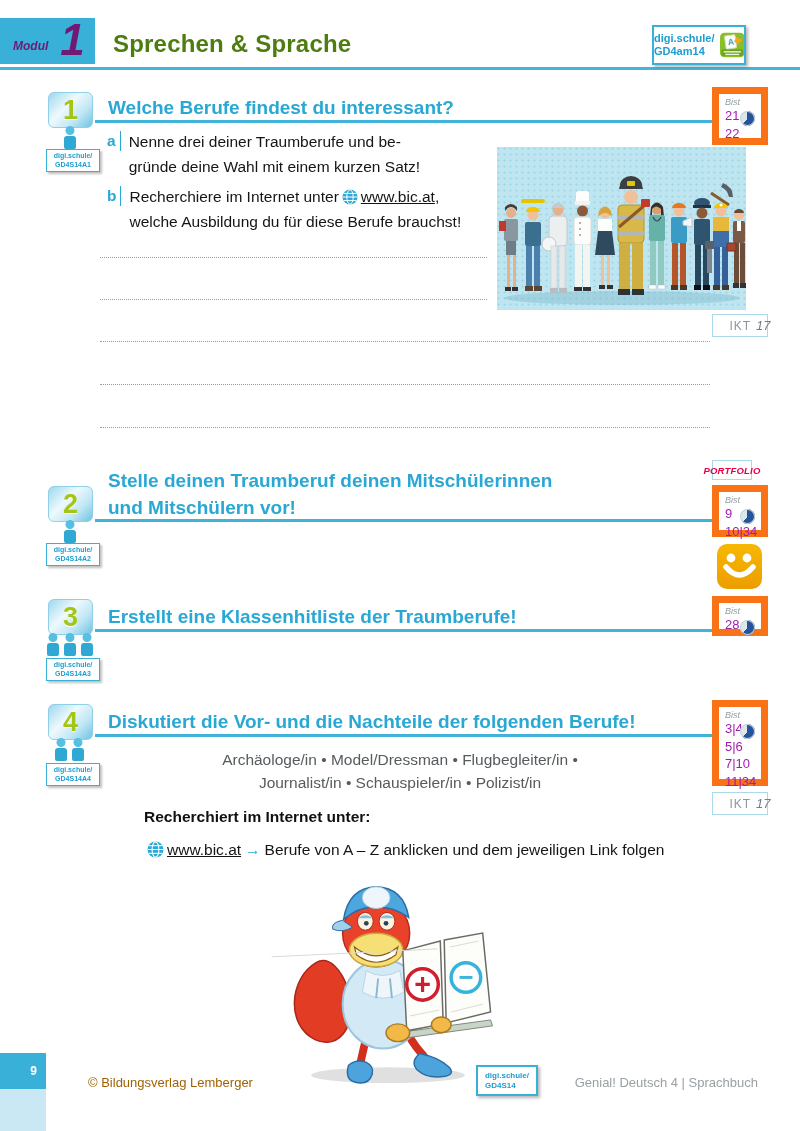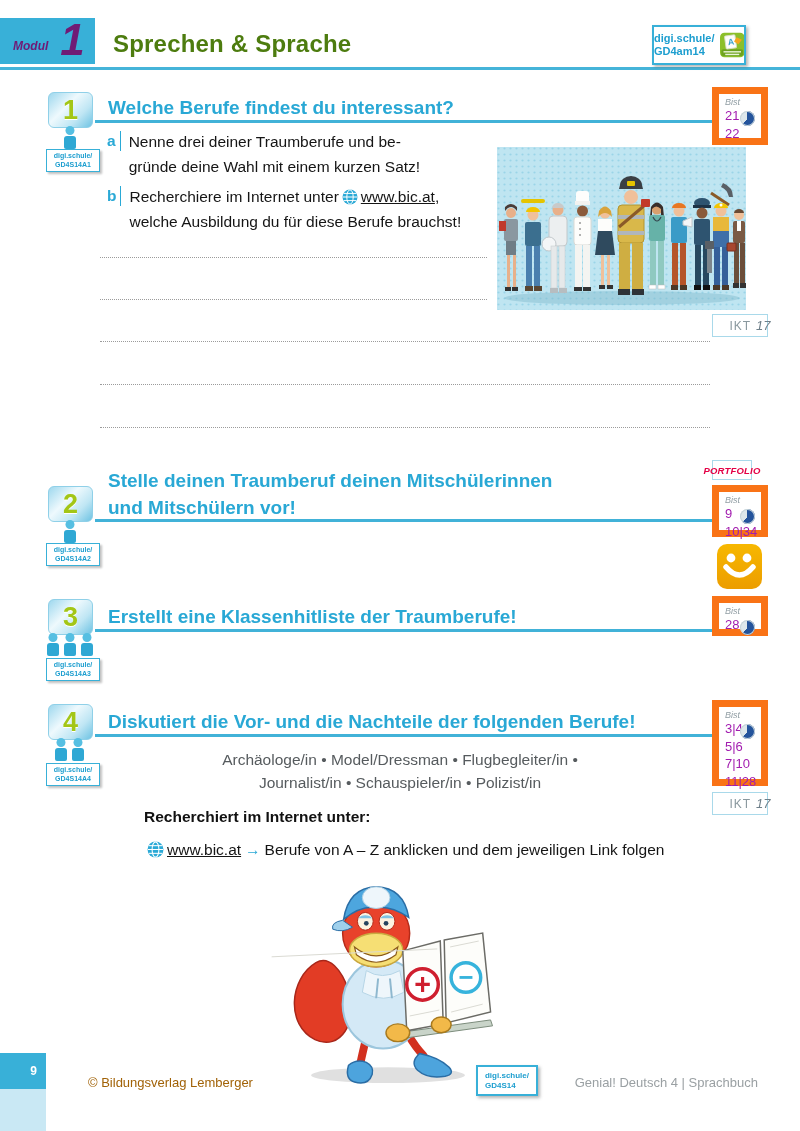--- a/index.html
+++ b/index.html
@@ -376,21 +376,21 @@
     <span>digi.schule/</span>
     <span>GD4S14A4</span>
   </div>
   <div class="exttl" style="top:711px">Diskutiert die Vor- und die Nachteile der folgenden Berufe!</div>
   <div class="exrule" style="top:734px"></div>
   <div class="bistbox" style="top:700px; height:86px">
     <div class="bist-label">Bist</div>
     <div class="bist-val">3|4</div>
     <div class="bist-val">5|6</div>
     <div class="bist-val">7|10</div>
-    <div class="bist-val">11|28</div>
+    <div class="bist-val">11|34</div>
     <div class="pie"></div>
   </div>
   <div class="iktbox" style="top:792px">
     <span class="ikt-label">IKT</span>
     <span class="ikt-val">17</span>
   </div>
 
   <div class="professions">
     <span>Archäologe/in • Model/Dressman • Flugbegleiter/in •</span><br>
     <span>Journalist/in • Schauspieler/in • Polizist/in</span>

